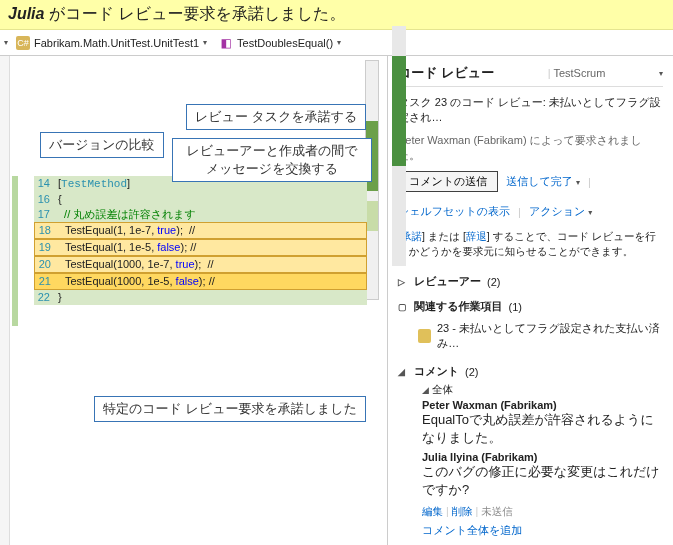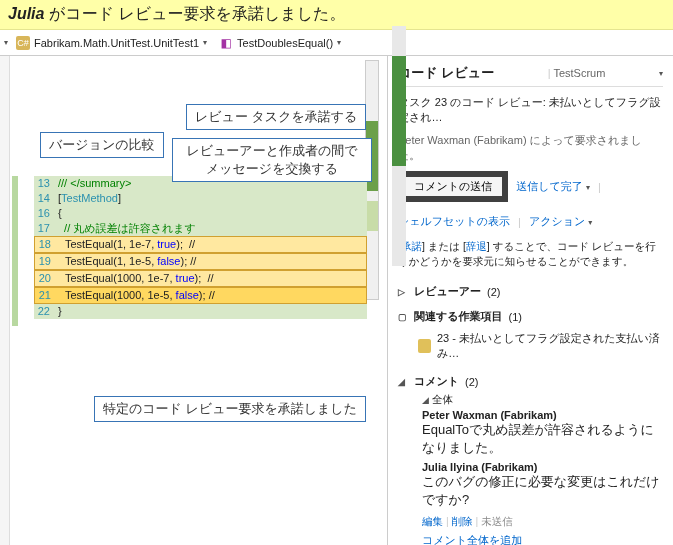--- a/index.html
+++ b/index.html
@@ -14,37 +14,37 @@
 .main { display: flex; height: 500px; }
 .editor-pane { width: 388px; position: relative; border-right: 1px solid #ccc; }
 .gutter { position: absolute; left: 0; top: 0; width: 10px; height: 100%; background: #f5f5f5; border-right: 1px solid #ddd; }
 .change-indicator { position: absolute; left: 12px; top: 0; width: 6px; height: 100%; }
 .ci-bar { position: absolute; left: 0; width: 6px; background: #b8d8a0; }
 .code-area { position: absolute; left: 34px; top: 120px; right: 20px; }
 .code-line { display: flex; font-family: Consolas, monospace; font-size: 11px; line-height: 15px; white-space: pre; }
 .ln { width: 24px; text-align: right; color: #2b91af; padding-right: 8px; }
 .code { flex: 1; }
 .c-comment { color: #008000; }
-.c-attr { color: #2b91af; }
+.c-attr { color: #2b91af; font-family: Liberation Mono, monospace; }
 .c-kw { color: #0000ff; }
 .hl-block { background: #d8e8c8; }
 .hl-sel { background: #ffe8a0; border: 1px solid #d0a030; }
 .hl-sel-strong { background: #ffd860; }
 .callout { position: absolute; background: #fff; border: 1px solid #3874b5; padding: 3px 8px; font-size: 13px; color: #333; z-index: 5; text-align: center; }
 .minimap { position: absolute; right: 8px; top: 4px; width: 14px; height: 240px; background: #f0f0f0; border: 1px solid #ccc; }
 .mm-block { position: absolute; left: 0; right: 0; background: #6ca04a; }
 .overview-bar { position: absolute; left: 392px; top: 26px; width: 14px; height: 240px; background: #e8e8e8; }
 .ob-green { position: absolute; left: 0; right: 0; background: #4a9040; }
 .review-pane { flex: 1; padding: 8px 10px; display: flex; flex-direction: column; gap: 4px; font-size: 11px; overflow: hidden; }
 .rp-header { display: flex; align-items: center; justify-content: space-between; border-bottom: 1px solid #ddd; padding-bottom: 4px; }
 .rp-title { font-weight: bold; font-size: 13px; }
 .rp-sub { color: #666; }
 .rp-desc { font-size: 11px; margin-top: 4px; }
 .rp-row { display: flex; align-items: center; gap: 8px; margin: 4px 0; }
-.btn { border: 6px solid #404040; background: #f5f5f5; padding: 2px 10px; font-size: 11px; }
+.btn { border: 1px solid #404040; background: #f5f5f5; padding: 2px 10px; font-size: 11px; }
 .link { color: #0066cc; cursor: pointer; }
 .sep { color: #ccc; }
 .note-box { font-size: 10.5px; line-height: 1.4; margin: 2px 0 6px; }
 .sect { display: flex; align-items: center; gap: 6px; font-weight: bold; margin-top: 6px; }
 .tri { font-size: 9px; color: #555; width: 10px; display: inline-block; }
 .sect-count { font-weight: normal; }
 .work-item { display: flex; align-items: center; gap: 6px; padding: 3px 0 3px 20px; }
 .wi-icon { width: 14px; height: 14px; background: #e0c05a; display: inline-block; border-radius: 2px; }
 .comment-thread { padding-left: 24px; }
 .comment-author { font-weight: bold; margin-top: 2px; }
@@ -85,21 +85,20 @@
     <div class="callout" style="left:40px;top:76px">バージョンの比較</div>
     <div class="callout" style="left:172px;top:82px;width:200px">レビューアーと作成者の間でメッセージを交換する</div>
     <div class="callout" style="left:94px;top:340px">特定のコード レビュー要求を承諾しました</div>
 
     <div class="minimap">
       <div class="mm-block" style="top:60px;height:70px"></div>
       <div class="mm-block" style="top:140px;height:30px;background:#c8dca8"></div>
     </div>
 
     <div class="code-area">
-      <div class="code-line hl-block"><span class="ln">13</span><span class="code c-comment">/// &lt;/summary&gt;</span></div>
       <div class="code-line hl-block"><span class="ln">14</span><span class="code">[<span class="c-attr">TestMethod</span>]</span></div>
       <div class="code-line hl-block"><span class="ln">16</span><span class="code">{</span></div>
       <div class="code-line hl-block"><span class="ln">17</span><span class="code c-comment">  // 丸め誤差は許容されます</span></div>
       <div class="code-line hl-sel"><span class="ln">18</span><span class="code"><span>  TestEqual(1, 1e-7, </span><span class="c-kw">true</span><span>);  //</span></span></div>
       <div class="code-line hl-sel"><span class="ln">19</span><span class="code"><span>  TestEqual(1, 1e-5, </span><span class="c-kw">false</span><span>); //</span></span></div>
       <div class="code-line hl-sel"><span class="ln">20</span><span class="code"><span>  TestEqual(1000, 1e-7, </span><span class="c-kw">true</span><span>);  //</span></span></div>
       <div class="code-line hl-sel hl-sel-strong"><span class="ln">21</span><span class="code"><span>  TestEqual(1000, 1e-5, </span><span class="c-kw">false</span><span>); //</span></span></div>
       <div class="code-line hl-block"><span class="ln">22</span><span class="code">}</span></div>
     </div>
   </div>

